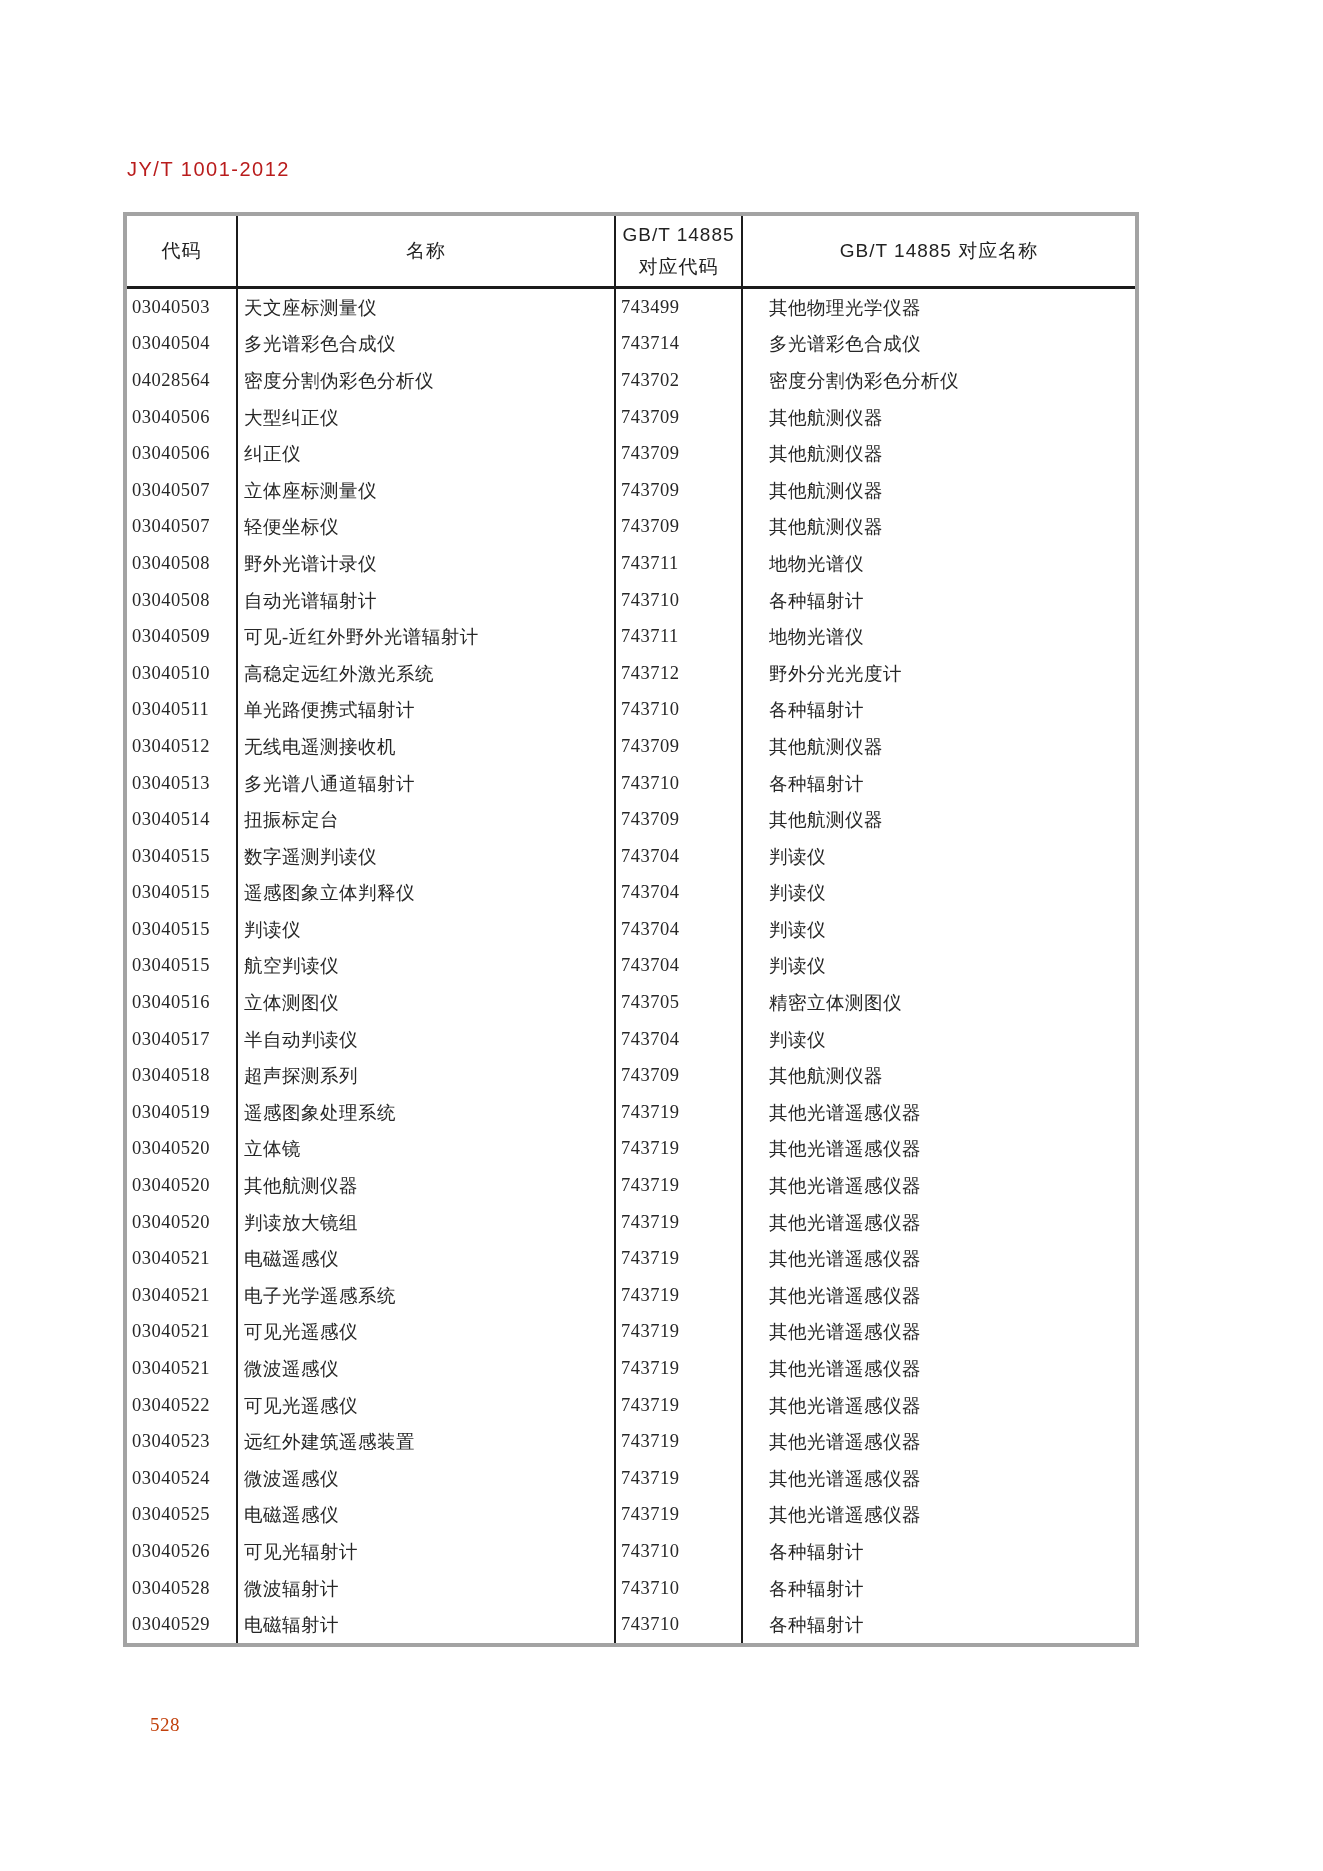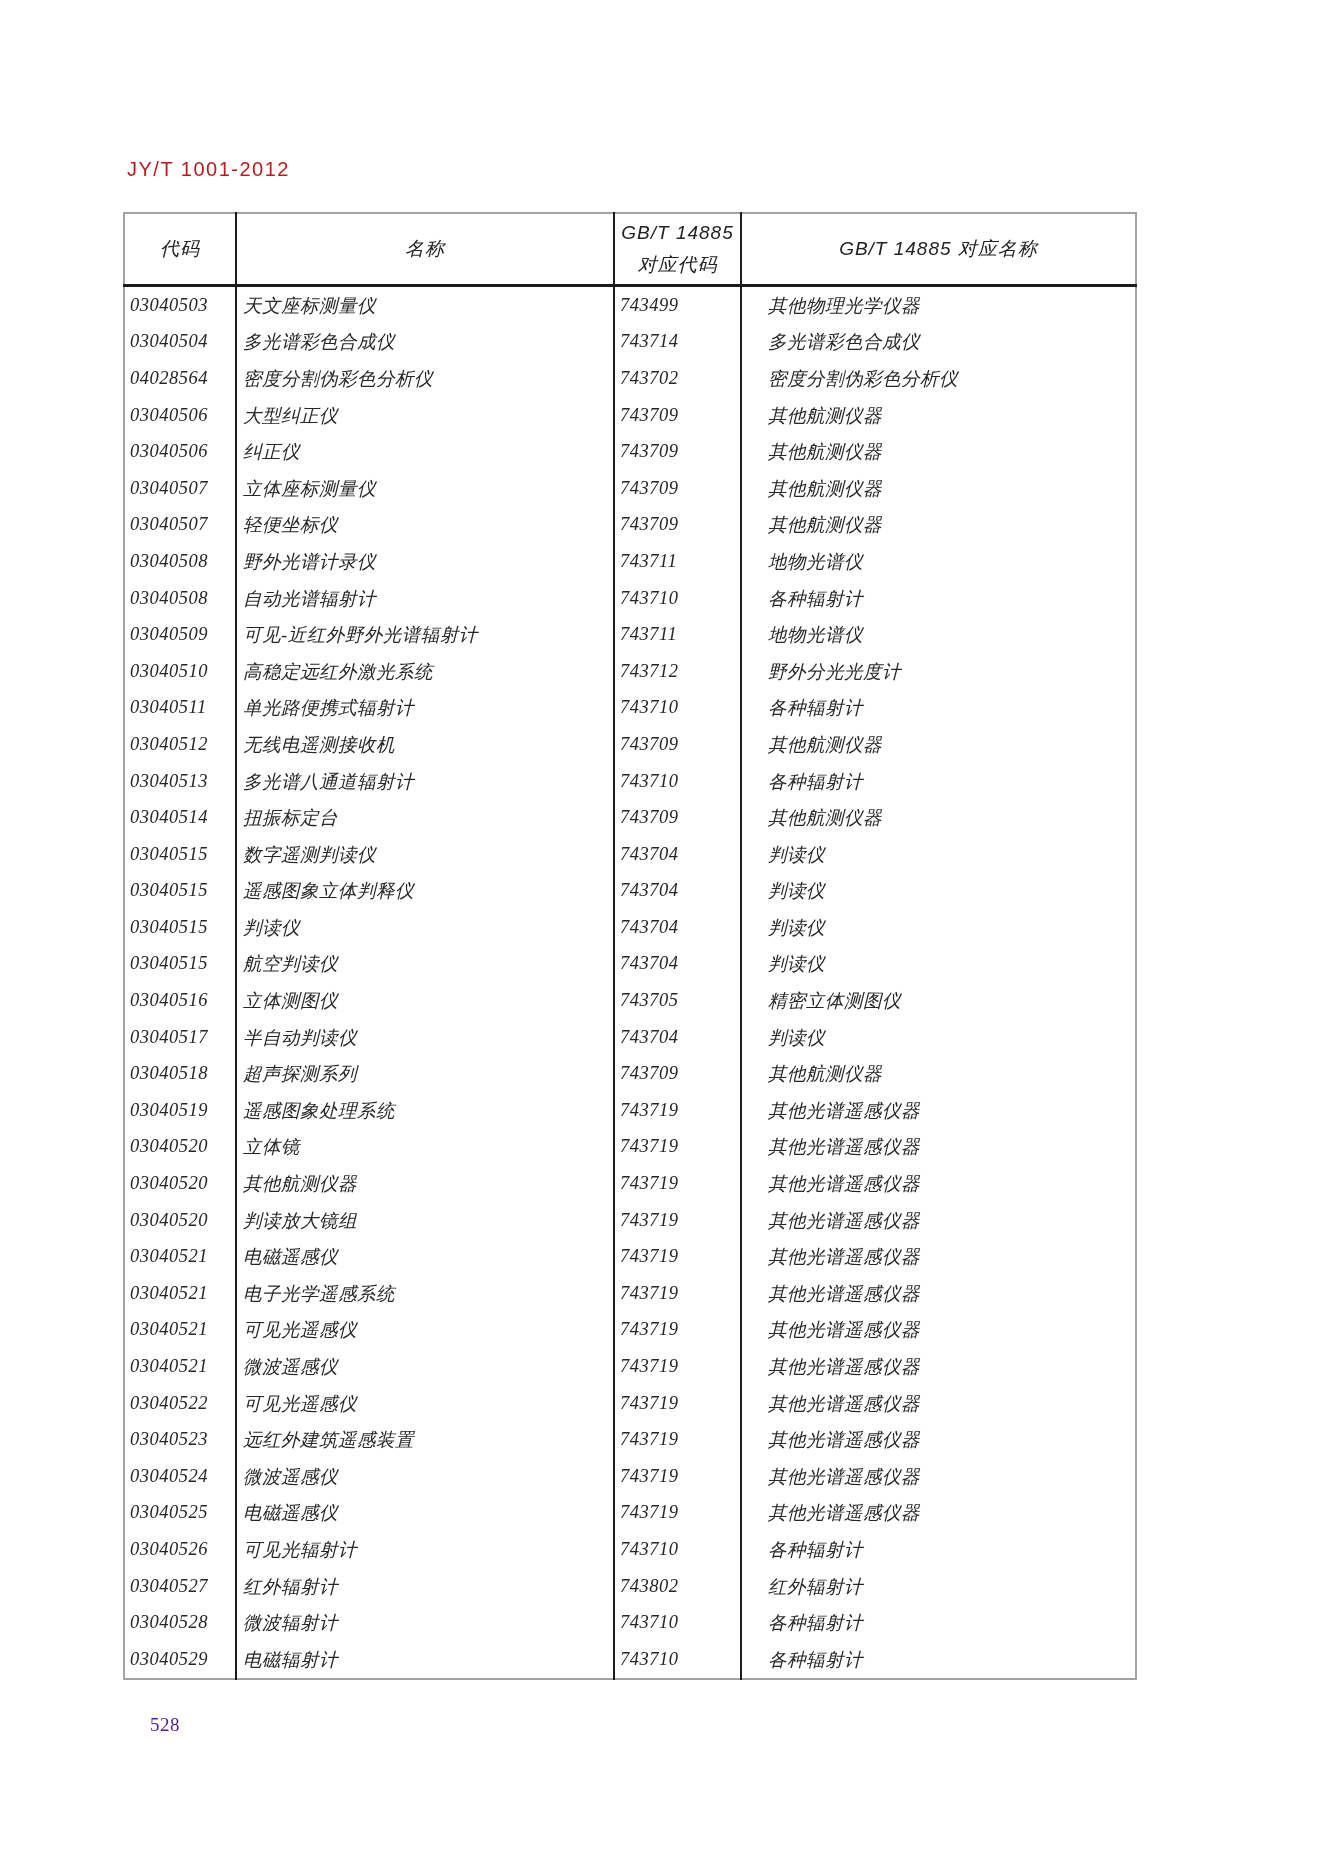--- a/index.html
+++ b/index.html
@@ -23,22 +23,21 @@
     letter-spacing: 1.5px;
     color: #b91c1c;
   }
   table.mapping-table {
     position: absolute;
     left: 123px;
     top: 212px;
     width: 1012px;
     border-collapse: collapse;
     table-layout: fixed;
-    border: 2px solid #a3a3a3;
-    font-style: italic;
+    border: 4px solid #a3a3a3;
   }
   table.mapping-table col.c0 { width: 112px; }
   table.mapping-table col.c1 { width: 378px; }
   table.mapping-table col.c2 { width: 127px; }
   table.mapping-table col.c3 { width: 395px; }
 
   table.mapping-table th {
     height: 70px;
     font-family: "Liberation Sans", "DejaVu Sans", sans-serif;
     font-weight: normal;
@@ -70,21 +69,21 @@
   table.mapping-table td.c3 { padding-left: 26px; }
 
   .gbt-code-header-line { display: block; }
 
   .page-number {
     position: absolute;
     left: 150px;
     top: 1714px;
     font-size: 19px;
     letter-spacing: 0.5px;
-    color: #4c1d95;
+    color: #c2410c;
   }
 </style>
 </head>
 <body>
 
 <div class="doc-number">JY/T 1001-2012</div>
 
 <table class="mapping-table">
   <colgroup>
     <col class="c0">
@@ -308,26 +307,20 @@
         <td class="c2">743719</td>
         <td class="c3">其他光谱遥感仪器</td>
       </tr>
       <tr>
         <td class="c0">03040526</td>
         <td class="c1">可见光辐射计</td>
         <td class="c2">743710</td>
         <td class="c3">各种辐射计</td>
       </tr>
       <tr>
-        <td class="c0">03040527</td>
-        <td class="c1">红外辐射计</td>
-        <td class="c2">743802</td>
-        <td class="c3">红外辐射计</td>
-      </tr>
-      <tr>
         <td class="c0">03040528</td>
         <td class="c1">微波辐射计</td>
         <td class="c2">743710</td>
         <td class="c3">各种辐射计</td>
       </tr>
       <tr>
         <td class="c0">03040529</td>
         <td class="c1">电磁辐射计</td>
         <td class="c2">743710</td>
         <td class="c3">各种辐射计</td>

